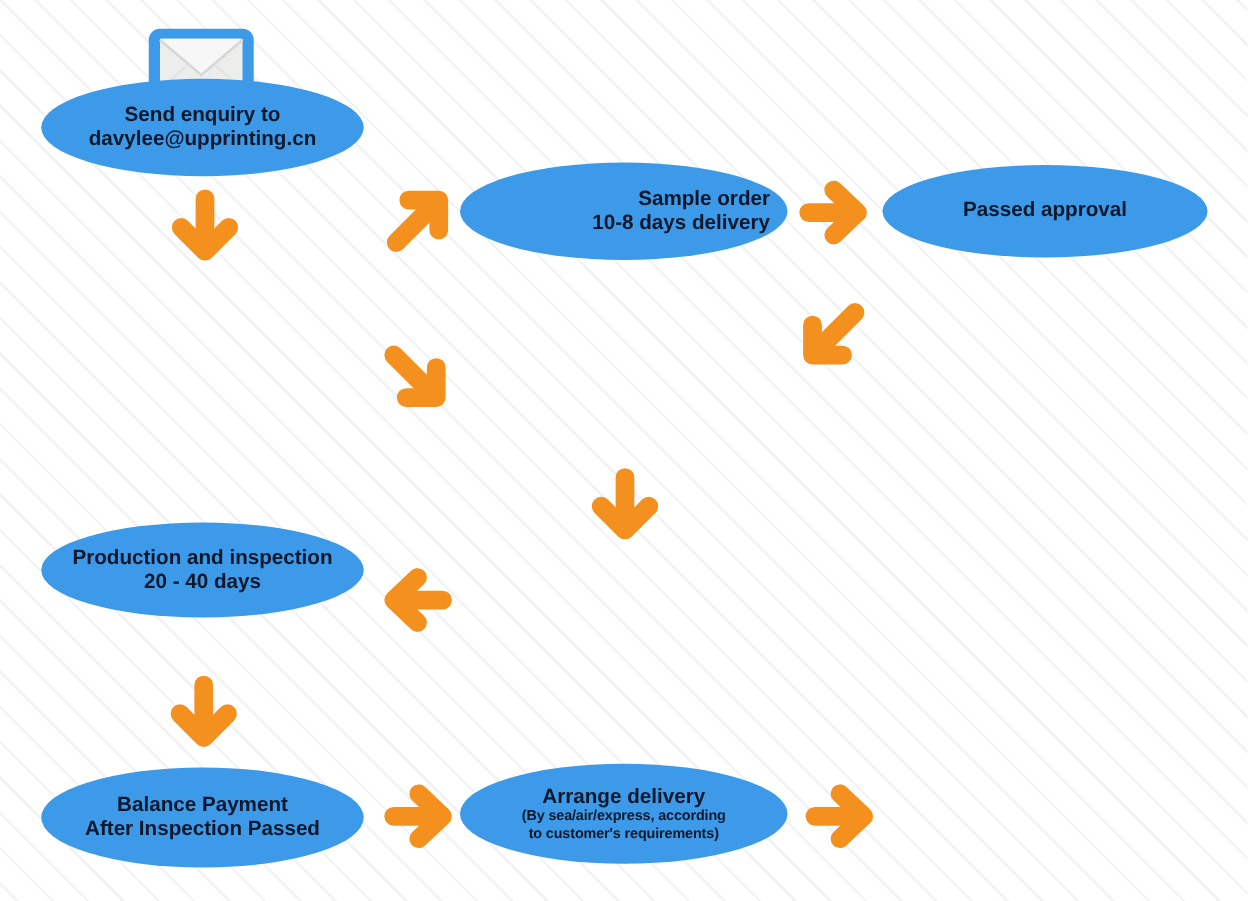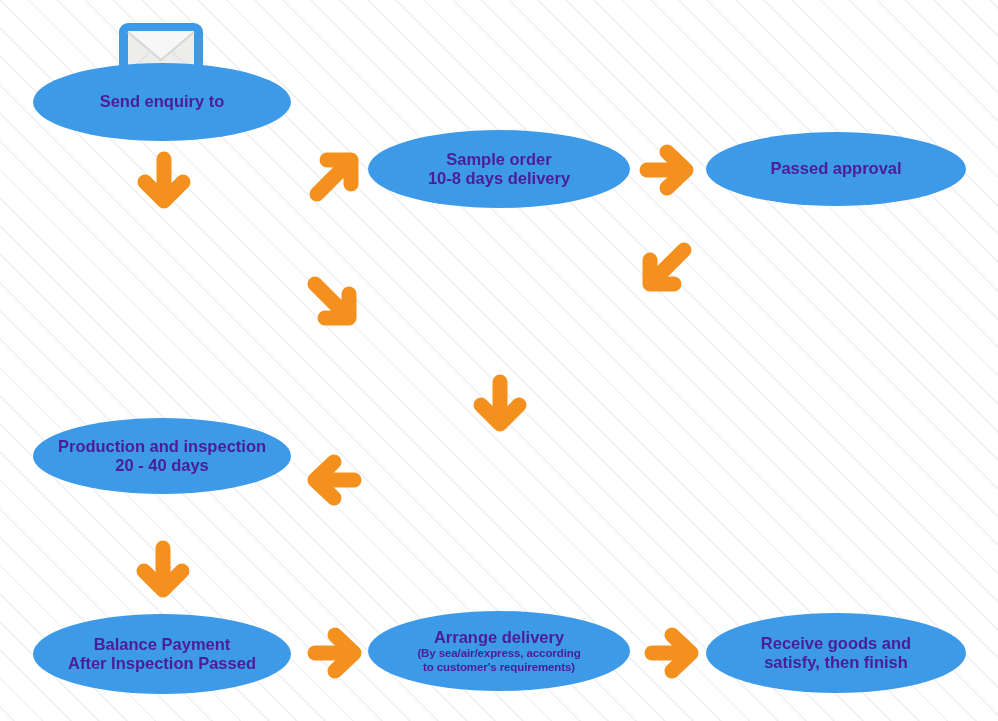--- a/index.html
+++ b/index.html
@@ -29,21 +29,21 @@
     overflow: hidden;
   }
   .node {
     position: absolute;
     border-radius: 50%;
     background: #3d9ae8;
     display: flex;
     flex-direction: column;
     align-items: center;
     justify-content: center;
-    color: #4c1d95;
+    color: #0f172a;
     text-align: center;
     font-weight: bold;
     line-height: 1.18;
     box-sizing: border-box;
     padding: 0 14px;
   }
   .node .line {
     display: block;
     white-space: nowrap;
   }
@@ -67,23 +67,24 @@
       <rect x="2" y="2" width="84" height="58" rx="9" ry="9" fill="#3d9ae8"></rect>
       <rect x="11" y="10" width="66" height="42" rx="2" ry="2" fill="#ededec"></rect>
       <path d="M11 12 L44 40 L77 12 L77 10 L11 10 Z" fill="#f7f7f7"></path>
       <path d="M11 11 L44 39 L77 11" fill="none" stroke="#d8d8d8" stroke-width="2.2"></path>
       <path d="M11 51 L33 31 M77 51 L55 31" stroke="#e2e2e2" stroke-width="1.6" fill="none"></path>
     </svg>
   </div>
 
   <div class="node" style="left:33px; top:63px; width:258px; height:78px;">
     <span class="line l1">Send enquiry to</span>
+    <span class="line l1">davylee@upprinting.cn</span>
   </div>
 
-  <div class="node" style="left:368px; top:130px; width:262px; height:78px;">
+  <div class="node" style="left:368px; top:130px; width:262px; height:78px;align-items:flex-end;">
     <span class="line l1">Sample order</span>
     <span class="line l1">10-8 days delivery</span>
   </div>
 
   <div class="node" style="left:706px; top:132px; width:260px; height:74px;">
     <span class="line l1">Passed approval</span>
   </div>
 
 
 
@@ -97,24 +98,20 @@
     <span class="line l1">Arrange delivery</span>
     <span class="line small">(By sea/air/express, according</span>
     <span class="line small">to customer's requirements)</span>
   </div>
 
   <div class="node" style="left:33px; top:614px; width:258px; height:80px;">
     <span class="line l1">Balance Payment</span>
     <span class="line l1">After Inspection Passed</span>
   </div>
 
-  <div class="node" style="left:706px; top:613px; width:260px; height:80px;">
-    <span class="line l1">Receive goods and</span>
-    <span class="line l1">satisfy, then finish</span>
-  </div>
 
   <div class="arrow" style="left:138px; top:152px;">
     <svg width="52" height="58" viewBox="0 0 52 58">
       <path d="M26 7 L26 46" stroke="#f4911e" stroke-width="15" stroke-linecap="round" fill="none"></path>
       <path d="M7 30 L26 49 L45 30" stroke="#f4911e" stroke-width="15" stroke-linecap="round" stroke-linejoin="round" fill="none"></path>
     </svg>
   </div>
 
   <div class="arrow" style="left:305px; top:148px;">
     <svg width="58" height="58" viewBox="0 0 58 58">

